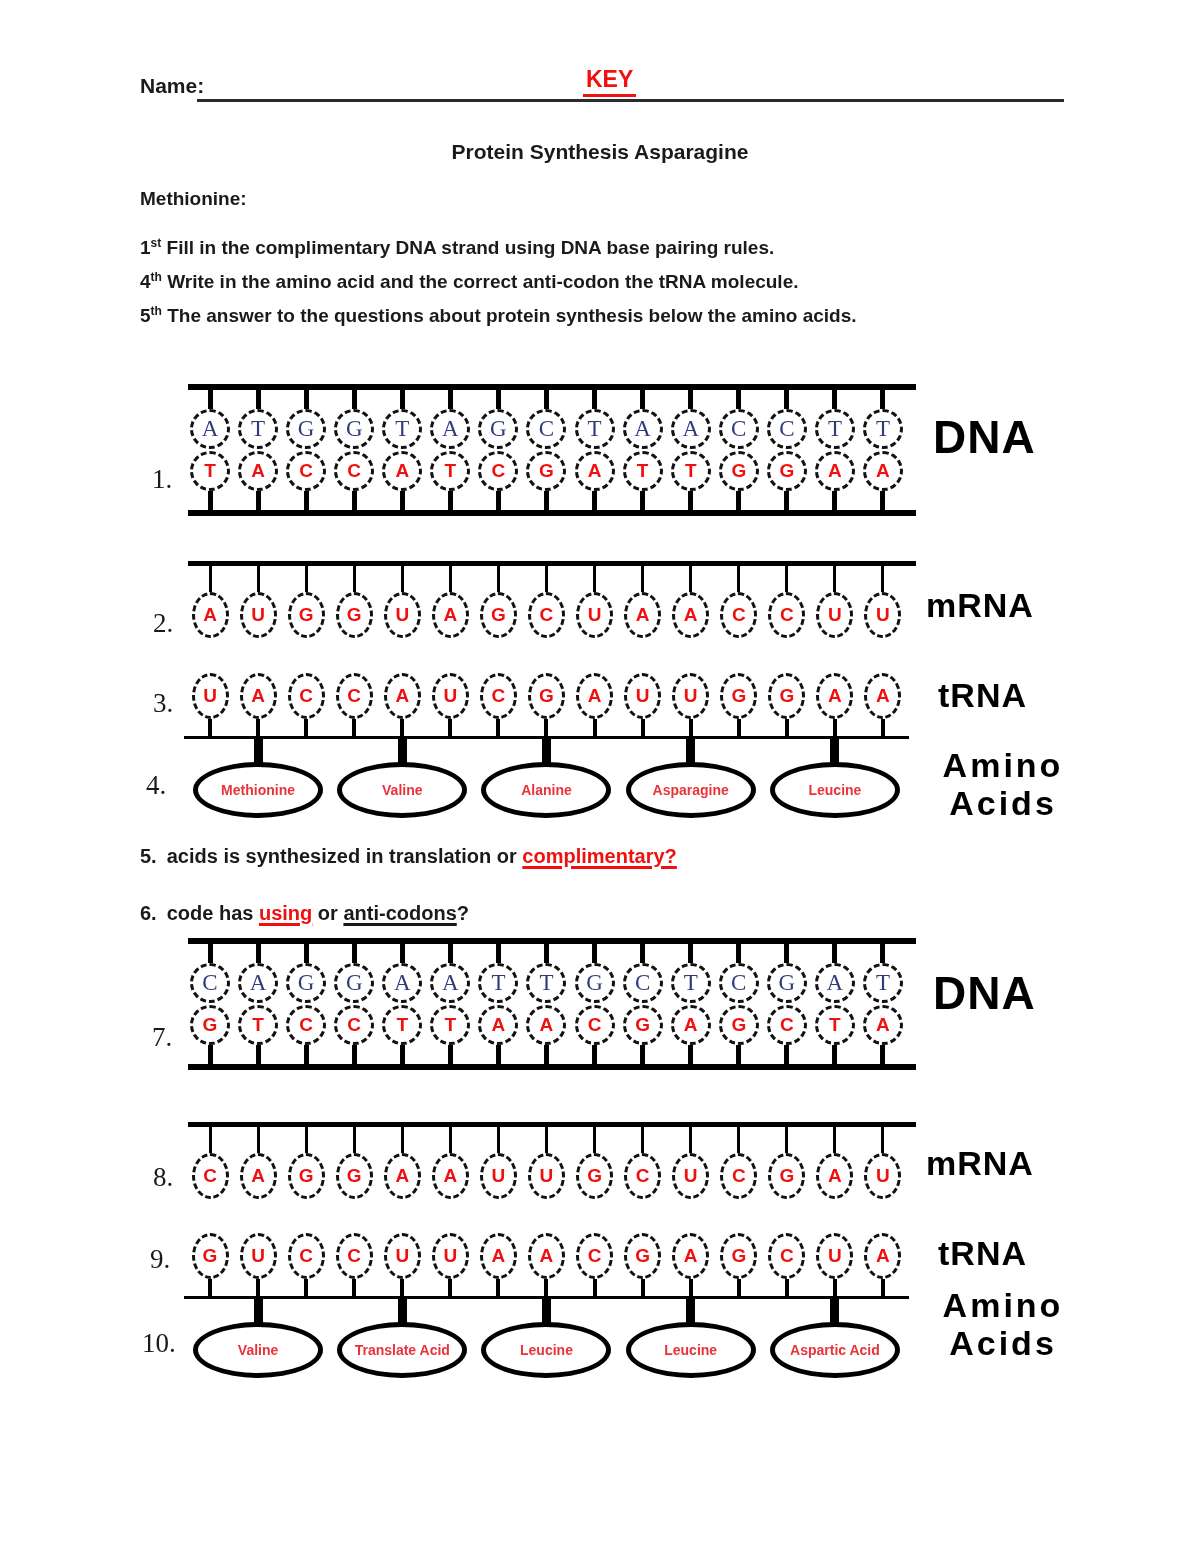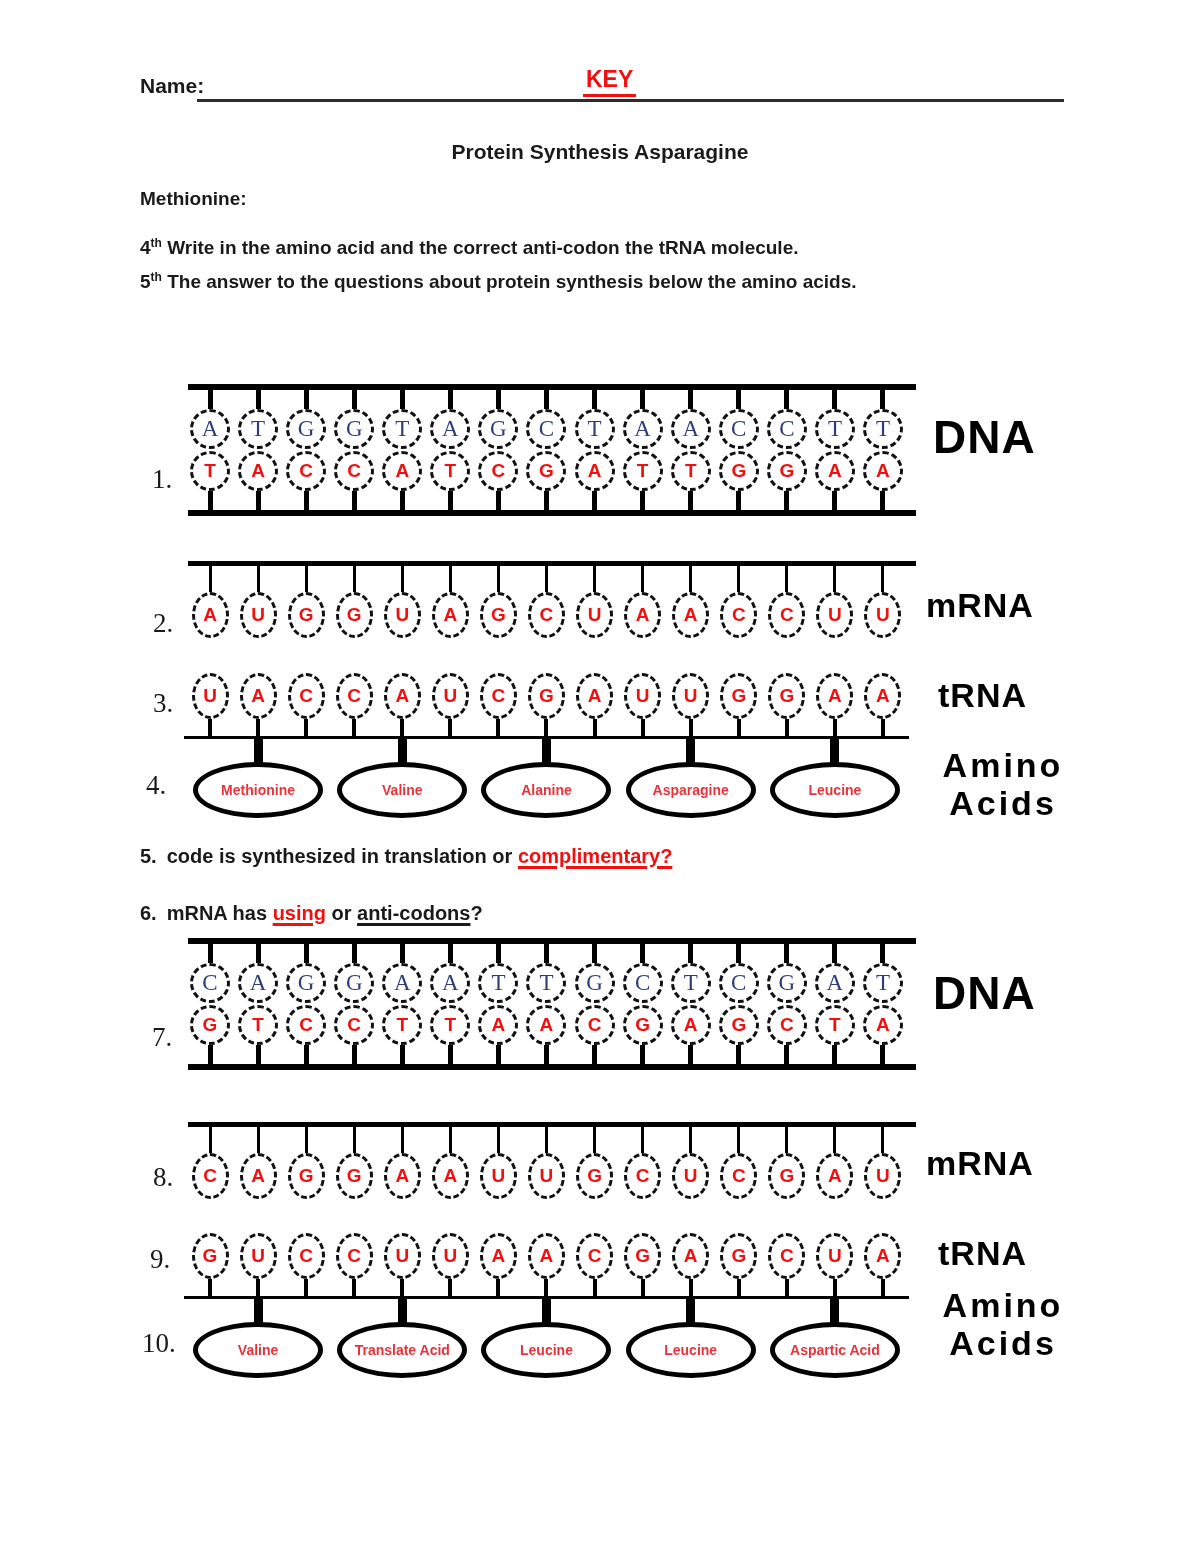--- a/index.html
+++ b/index.html
@@ -39,30 +39,31 @@
 <div>
   <span class="name-label">Name:</span>
   <div class="name-line"></div>
   <span class="name-key">KEY</span>
 
   <div class="page-title">Protein Synthesis Asparagine</div>
 
   <div class="dir-heading">Methionine:</div>
 
   <div class="dir-steps">
+    <div class="dir-line"><span class="dnum">1</span><sup>st</sup><span> Fill in the complimentary DNA strand using DNA base pairing rules.</span></div>
     <div class="dir-line"><span class="dnum">4</span><sup>th</sup><span> Write in the amino acid and the correct anti-codon the tRNA molecule.</span></div>
     <div class="dir-line"><span class="dnum">5</span><sup>th</sup><span> The answer to the questions about protein synthesis below the amino acids.</span></div>
   </div>
 
   <div class="question" style="top:845px">
-    <span class="qnum">5.</span><span>code is synthesized in translation or </span><span class="red-ans">complimentary?</span>
+    <span class="qnum">5.</span><span>acids is synthesized in translation or </span><span class="red-ans">complimentary?</span>
   </div>
 
   <div class="question" style="top:902px">
-    <span class="qnum">6.</span><span>mRNA has </span><span class="red-ans">using</span><span> or </span><span class="blk-ans">anti-codons</span><span>?</span>
+    <span class="qnum">6.</span><span>code has </span><span class="red-ans">using</span><span> or </span><span class="blk-ans">anti-codons</span><span>?</span>
   </div>
 
   <div id="diagram-layer">
       <div class="bar" style="left: 188px; top: 384px; width: 728px; height: 6px;"></div>
       <div class="bar" style="left: 188px; top: 510px; width: 728px; height: 6px;"></div>
       <div class="bar" style="left: 207.5px; top: 390px; width: 5px; height: 19px;"></div>
       <div class="dna-circle" style="left: 190px; top: 409px;">
         <span class="letter-top">A</span>
       </div>
       <div class="dna-circle" style="left: 190px; top: 451px;">

